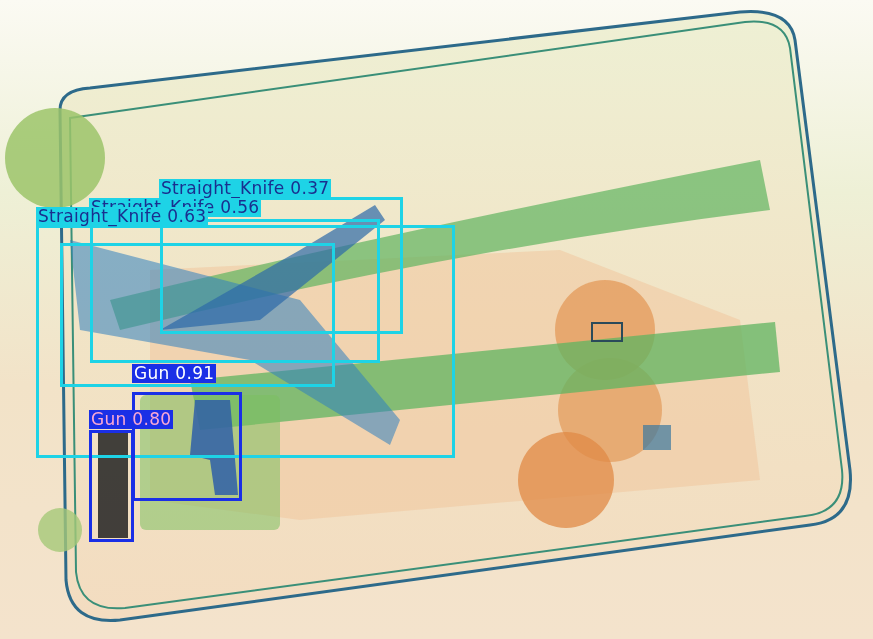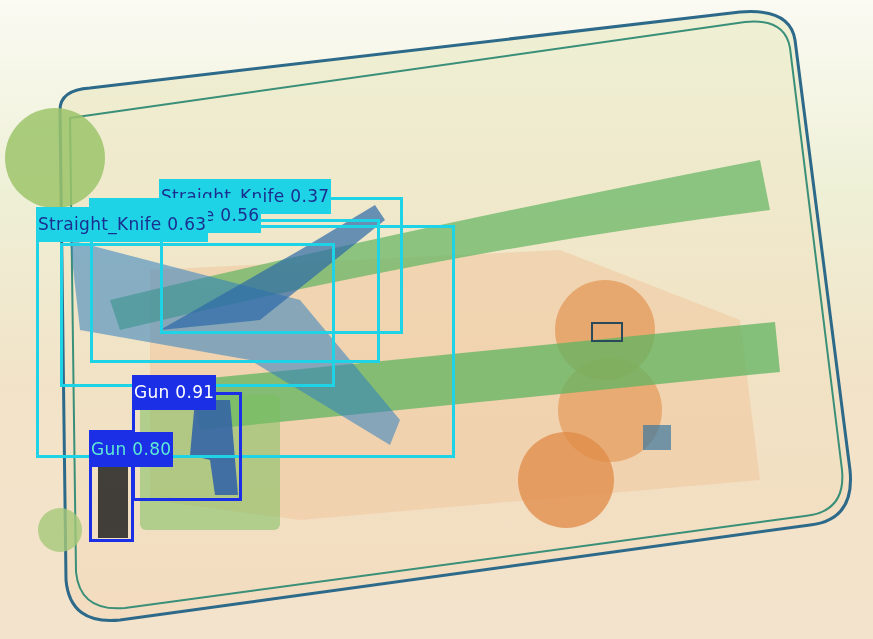--- a/index.html
+++ b/index.html
@@ -1,21 +1,21 @@
 <!DOCTYPE html>
 <html><head>
 <meta charset="utf-8">
 <style>
   html,body{margin:0;padding:0;}
   body{width:873px;height:639px;overflow:hidden;background:#f7f5ea;font-family:"DejaVu Sans",sans-serif;}
   #stage{position:relative;width:873px;height:639px;overflow:hidden;
     background:linear-gradient(180deg,#fbfaf3 0%,#eef0d6 30%,#f2e3c8 60%,#f4e3cc 100%);}
   .shape{position:absolute;}
   .box{position:absolute;box-sizing:border-box;border-style:solid;}
-  .label{position:absolute;font-size:17px;line-height:19px;padding:8px 2px;white-space:nowrap;letter-spacing:0.3px;}
+  .label{position:absolute;font-size:17px;line-height:19px;padding:0 2px;white-space:nowrap;letter-spacing:0.3px;}
 </style>
 </head>
 <body>
 
 <div id="stage">
 
   <svg class="shape" width="873" height="639" viewBox="0 0 873 639" style="left:0;top:0;">
     <defs>
       <linearGradient id="bg" x1="0" y1="0" x2="0" y2="1">
         <stop offset="0" stop-color="#eef0d4"></stop>
@@ -54,17 +54,17 @@
 
   <div class="box" style="left:90px;top:219px;width:290px;height:144px;border-width:3px;border-color:#1ed3e6;"></div>
   <div class="label" style="left:89px;top:198px;background:#1ed3e6;color:#1a2f8f;">Straight_Knife 0.56</div>
 
   <div class="box" style="left:36px;top:225px;width:419px;height:233px;border-width:3px;border-color:#1ed3e6;"></div>
   <div class="label" style="left:36px;top:207px;background:#1ed3e6;color:#1a2f8f;">Straight_Knife 0.63</div>
 
   <div class="box" style="left:60px;top:243px;width:275px;height:144px;border-width:3px;border-color:#1ed3e6;"></div>
 
   <div class="box" style="left:132px;top:392px;width:110px;height:109px;border-width:3px;border-color:#1a2fe6;"></div>
-  <div class="label" style="left:132px;top:375px;background:#1a2fe6;color:#ffffff;">Gun 0.91</div>
+  <div class="label" style="left:132px;top:364px;background:#1a2fe6;color:#ffffff;">Gun 0.91</div>
 
   <div class="box" style="left:89px;top:430px;width:45px;height:112px;border-width:3px;border-color:#1a2fe6;"></div>
-  <div class="label" style="left:89px;top:432px;background:#1a2fe6;color:#5eead4;">Gun 0.80</div>
+  <div class="label" style="left:89px;top:410px;background:#1a2fe6;color:#f9a8d4;">Gun 0.80</div>
 </div>
 
 </body></html>

